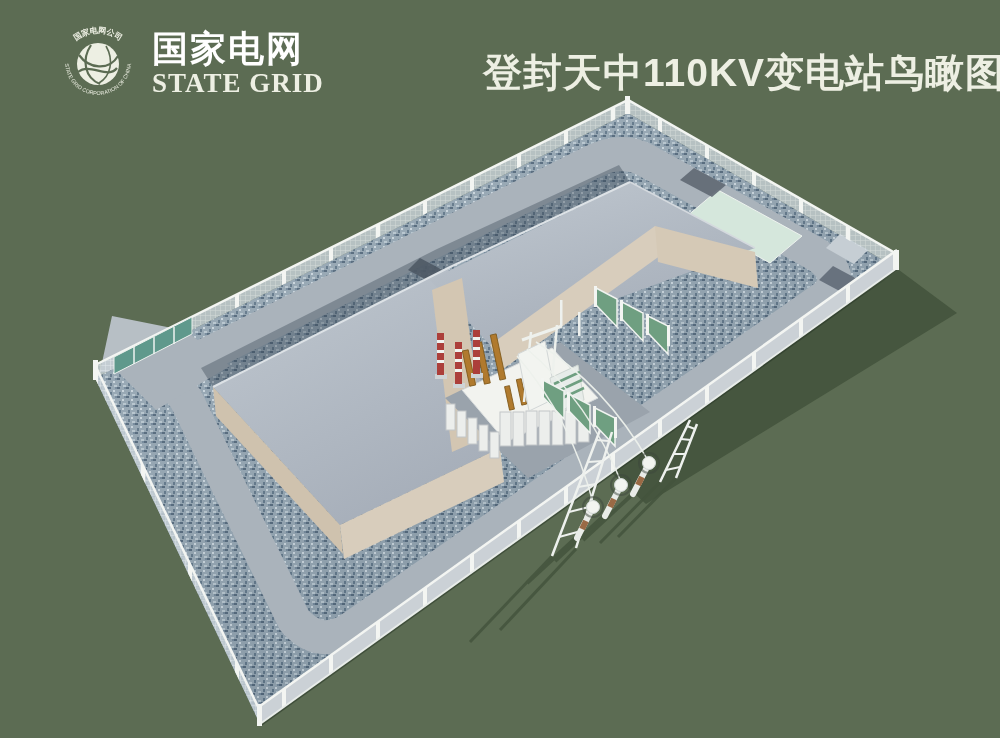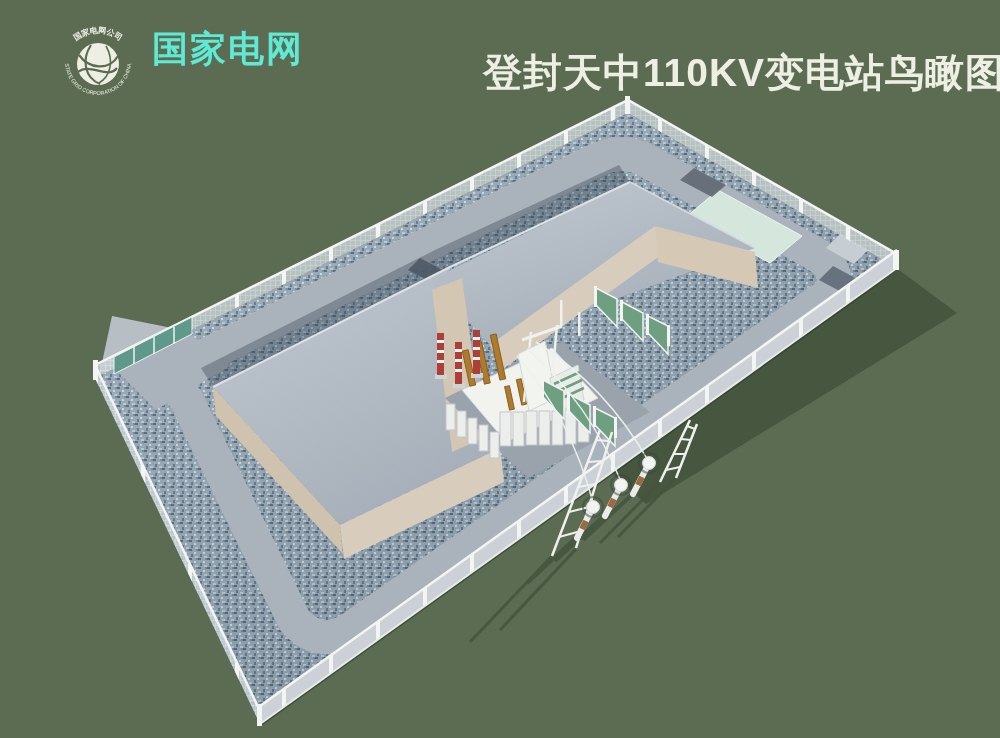--- a/index.html
+++ b/index.html
@@ -1,21 +1,21 @@
 <!DOCTYPE html>
 <html><head>
 <meta charset="utf-8">
 <style>
   html,body{margin:0;padding:0;background:#5c6c53;}
   .stage{position:relative;width:1000px;height:738px;background:#5c6c53;overflow:hidden;
          font-family:"Liberation Sans",sans-serif;}
   .hdr-logo{position:absolute;left:56px;top:22px;display:flex;align-items:flex-start;}
   .emblem{width:84px;height:84px;flex:0 0 auto;}
   .logo-text{margin-left:12px;padding-top:8px;}
-  .logo-cn{font-size:36px;font-weight:bold;color:#5eead4;letter-spacing:2px;line-height:1.05;}
+  .logo-cn{font-size:36px;font-weight:bold;color:#ffffff;letter-spacing:2px;line-height:1.05;}
   .logo-en{font-family:"Liberation Serif",serif;font-size:27px;font-weight:bold;color:#edefe3;
            letter-spacing:1px;line-height:1.0;margin-top:2px;}
   .title{position:absolute;left:483px;top:46px;font-size:39px;font-weight:bold;color:#edefe3;
          letter-spacing:1px;white-space:nowrap;}
   .scene{position:absolute;left:0;top:0;}
 </style>
 </head>
 <body>
 
 <div class="stage">
@@ -35,20 +35,21 @@
       </g>
       <text font-size="8" font-weight="bold" fill="#edefe3" text-anchor="middle">
         <textPath href="#tp-top" startOffset="50%">国家电网公司</textPath>
       </text>
       <text font-size="5.4" fill="#edefe3" text-anchor="middle">
         <textPath href="#tp-bot" startOffset="50%">STATE GRID CORPORATION OF CHINA</textPath>
       </text>
     </svg>
     <div class="logo-text">
       <div class="logo-cn">国家电网</div>
+      <div class="logo-en">STATE GRID</div>
     </div>
   </div>
 
   <div class="title">登封天中110KV变电站鸟瞰图</div>
 
   <svg class="scene" width="1000" height="738" viewBox="0 0 1000 738">
     <defs>
       <pattern id="grv" width="9" height="9" patternUnits="userSpaceOnUse">
         <rect width="9" height="9" fill="#94a6b3"></rect>
         <rect x="0" y="0" width="3" height="2" fill="#4e6478"></rect>

